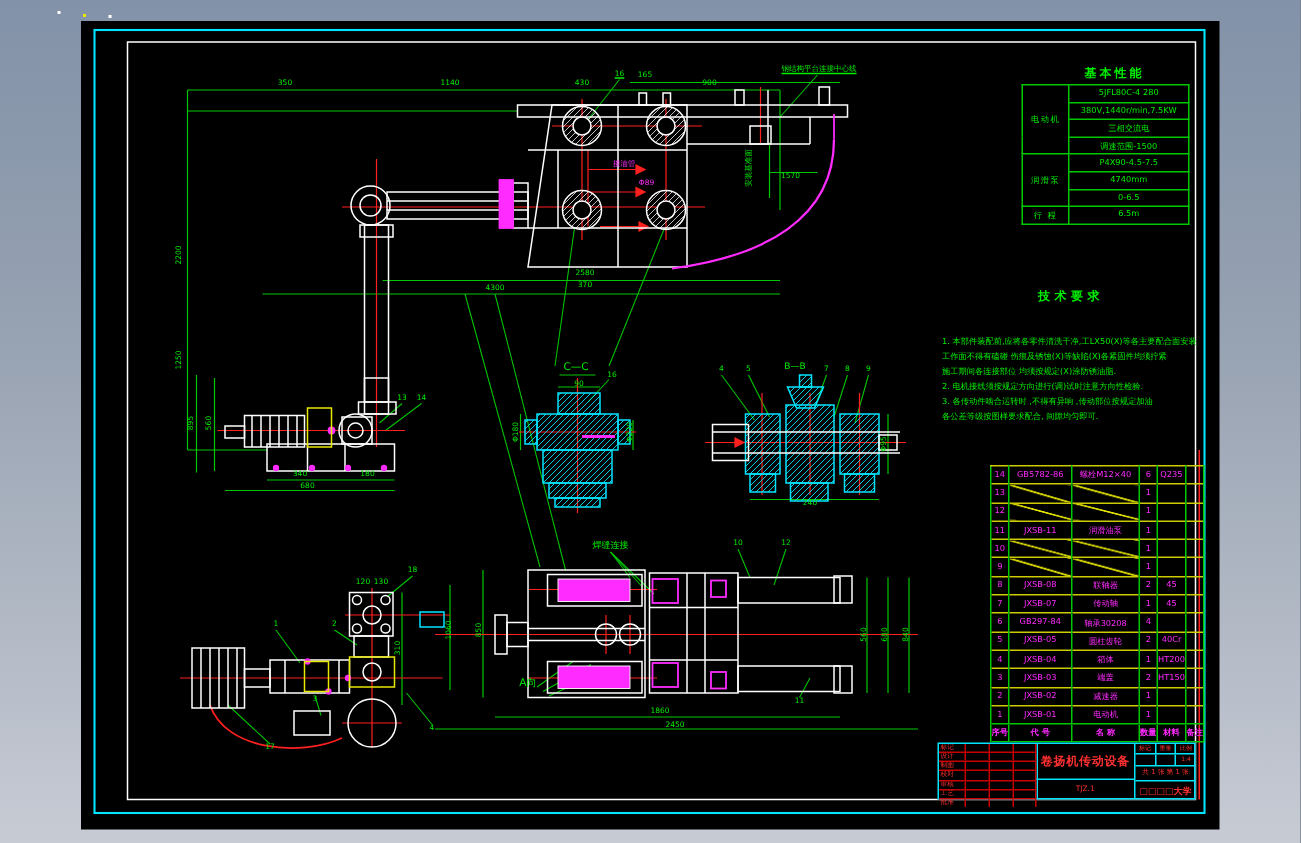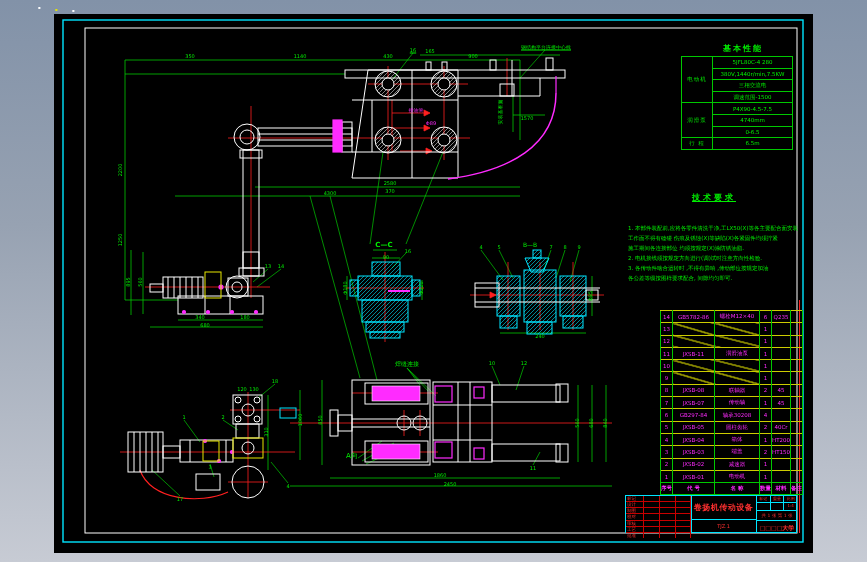--- a/index.html
+++ b/index.html
@@ -15,21 +15,21 @@
   .ann.und{text-decoration:underline;}
   
   #specwrap{position:absolute;left:640px;top:43px;width:124px;color:#00ef00;padding-left:41px;}
   #spec-title{font-size:8px;font-weight:bold;text-align:center;letter-spacing:2px;margin-bottom:2px;}
   #spec{border-collapse:collapse;table-layout:fixed;width:112px;}
   #spec td{border:1px solid #00c800;font-size:5.5px;color:#00ef00;text-align:center;
            height:10.6px;padding:0;overflow:hidden;white-space:nowrap;}
   #spec td.lbl{width:30px;letter-spacing:1px;}
   
   #tech{position:absolute;left:628px;top:192px;width:172px;color:#00ef00;}
-  #tech-title{font-size:8px;font-weight:bold;text-align:center;letter-spacing:3px;margin-bottom:20px;text-decoration:underline;}
+  #tech-title{font-size:8px;font-weight:bold;text-align:center;letter-spacing:3px;margin-bottom:20px;}
   .tech-line{font-size:5.5px;line-height:10px;white-space:nowrap;}
   
   #bom{position:absolute;left:660px;top:310px;border-collapse:collapse;table-layout:fixed;}
   #bom td{border-left:1px solid #00c800;border-right:1px solid #00c800;border-top:1px solid #cccc00;
           font-size:5.5px;color:#ff2bff;text-align:center;height:11.3px;padding:0;
           overflow:hidden;white-space:nowrap;}
   #bom tr.hdr td{border-top:1px solid #00c800;font-weight:bold;}
   #bom{border:1px solid #00c800;}
   #bom td.diag{background:linear-gradient(to top right,transparent 47%,#e8e800 49%,#e8e800 52%,transparent 54%);}
   
@@ -343,21 +343,21 @@
       <span class="ann" style="left: 390px; top: 183px;">2580</span>
       <span class="ann" style="left: 330px; top: 193px;">4300</span>
       <span class="ann" style="left: 390px; top: 191px;">370</span>
       <span class="ann rot" style="left: 128px; top: 282px;">895</span>
       <span class="ann rot" style="left: 140px; top: 282px;">560</span>
       <span class="ann" style="left: 200px; top: 317px;">340</span>
       <span class="ann" style="left: 245px; top: 317px;">180</span>
       <span class="ann" style="left: 205px; top: 325px;">680</span>
       <span class="ann" style="left: 268px; top: 266px;">13</span>
       <span class="ann" style="left: 281px; top: 266px;">14</span>
-      <span class="ann" style="font-size: 7px; left: 384px; top: 245px; font-weight: bold;">C—C</span>
+      <span class="ann" style="font-size: 7px; left: 384px; top: 245px;">C—C</span>
       <span class="ann" style="left: 408px; top: 251px;">16</span>
       <span class="ann und" style="left: 413px; top: 50px;">16</span>
       <span class="ann rot" style="left: 345px; top: 288px;">Φ180</span>
       <span class="ann rot" style="left: 421px; top: 288px;">Φ220</span>
       <span class="ann" style="left: 386px; top: 257px;">90</span>
       <span class="ann" style="font-size: 6px; left: 530px; top: 245px;">B—B</span>
       <span class="ann" style="left: 481px; top: 247px;">4</span>
       <span class="ann" style="left: 499px; top: 247px;">5</span>
       <span class="ann" style="left: 551px; top: 247px;">7</span>
       <span class="ann" style="left: 565px; top: 247px;">8</span>

